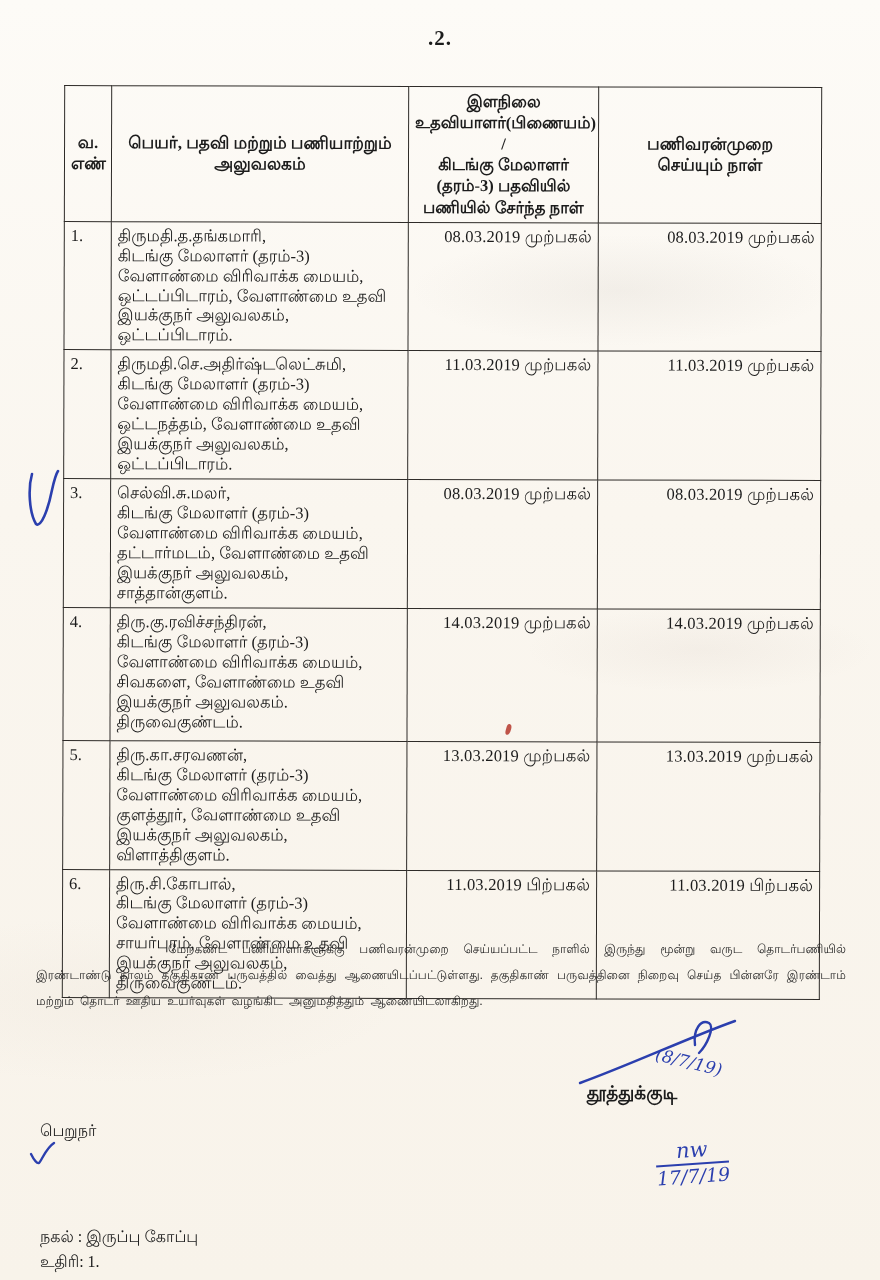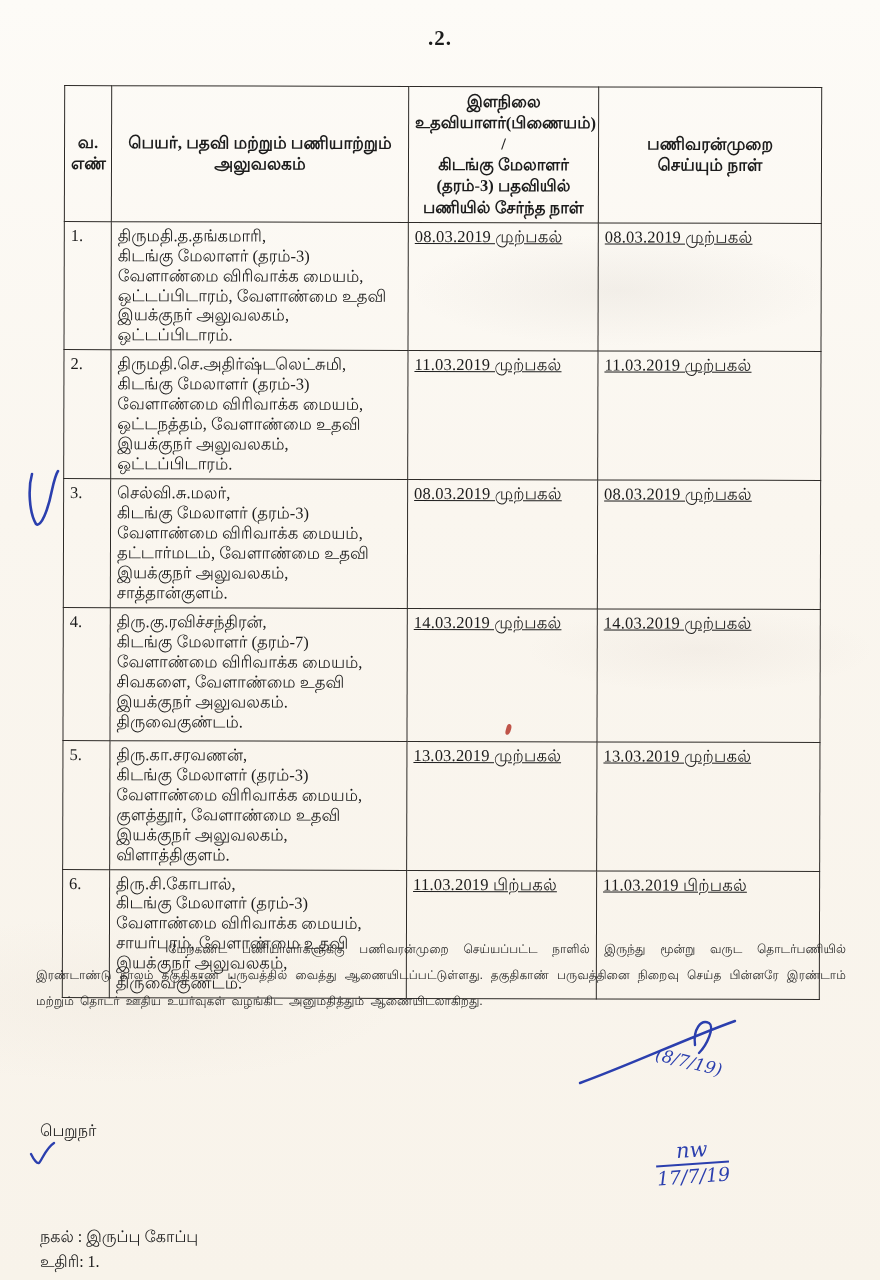--- a/index.html
+++ b/index.html
@@ -40,22 +40,22 @@
   table.main th {
     font-weight: bold;
     text-align: center;
     vertical-align: middle;
     line-height: 1.28;
     font-size: 17px;
   }
   td.cell-no { text-align: left; padding-left: 9px; padding-top: 6px; font-size: 16.5px; }
   td.cell-name { padding-left: 13px; padding-top: 6px; line-height: 1.21; }
   td.cell-date {
-    text-align: left; vertical-align: middle;
-    font-size: 17.5px; letter-spacing: 0.2px; text-decoration: underline;
+    text-align: right; vertical-align: middle;
+    font-size: 17.5px; letter-spacing: 0.2px;
   }
   .prelines { white-space: pre-line; }
   .para {
     position: absolute; left: 36px; top: 936px; width: 810px;
     font-size: 12px; line-height: 26px;
     text-align: justify; text-indent: 132px;
     letter-spacing: 0.1px; word-spacing: 3px;
   }
   .sig-block {
     position: absolute; left: 462px; top: 1080px; width: 340px;
@@ -153,21 +153,21 @@
 வேளாண்மை விரிவாக்க மையம்,
 தட்டார்மடம், வேளாண்மை உதவி
 இயக்குநர் அலுவலகம்,
 சாத்தான்குளம்.</td>
         <td class="cell-date">08.03.2019 முற்பகல்</td>
         <td class="cell-date">08.03.2019 முற்பகல்</td>
       </tr>
       <tr style="height:133px">
         <td class="cell-no">4.</td>
         <td class="cell-name prelines">திரு.கு.ரவிச்சந்திரன்,
-கிடங்கு மேலாளர் (தரம்-7)
+கிடங்கு மேலாளர் (தரம்-3)
 வேளாண்மை விரிவாக்க மையம்,
 சிவகளை, வேளாண்மை உதவி
 இயக்குநர் அலுவலகம்.
 திருவைகுண்டம்.</td>
         <td class="cell-date">14.03.2019 முற்பகல்</td>
         <td class="cell-date">14.03.2019 முற்பகல்</td>
       </tr>
       <tr style="height:110px">
         <td class="cell-no">5.</td>
         <td class="cell-name prelines">திரு.கா.சரவணன்,
@@ -201,20 +201,21 @@
   <div class="red-speck"></div>
 
   <div class="para">மேற்கண்ட பணியாளர்களுக்கு பணிவரன்முறை செய்யப்பட்ட நாளில் இருந்து மூன்று வருட தொடர்பணியில் இரண்டாண்டு காலம் தகுதிகாண் பருவத்தில் வைத்து ஆணையிடப்பட்டுள்ளது. தகுதிகாண் பருவத்தினை நிறைவு செய்த பின்னரே இரண்டாம் மற்றும் தொடர் ஊதிய உயர்வுகள் வழங்கிட அனுமதித்தும் ஆணையிடலாகிறது.</div>
 
   <svg class="sig-ink-svg" width="210" height="75" viewBox="0 0 210 75">
     <path d="M5,68 C50,52 120,20 160,6 M120,30 C118,14 126,4 134,8 C140,12 132,30 124,38" fill="none" stroke="#2b3fae" stroke-width="2.4" stroke-linecap="round"></path>
   </svg>
   <div class="sig-ink-note">(8/7/19)</div>
 
   <div class="sig-block">
+    <div>தூத்துக்குடி</div>
   </div>
 
   <div class="footer f-to">பெறுநர்</div>
 
   <svg class="check-to-svg" width="30" height="30" viewBox="0 0 30 30">
     <path d="M3,14 C6,20 9,24 11,23 C14,20 18,8 26,3" fill="none" stroke="#2b3fae" stroke-width="2.4" stroke-linecap="round"></path>
   </svg>
 
   <div class="footer f-copy2">நகல் : இருப்பு கோப்பு</div>
   <div class="footer f-spare">உதிரி: 1.</div>

